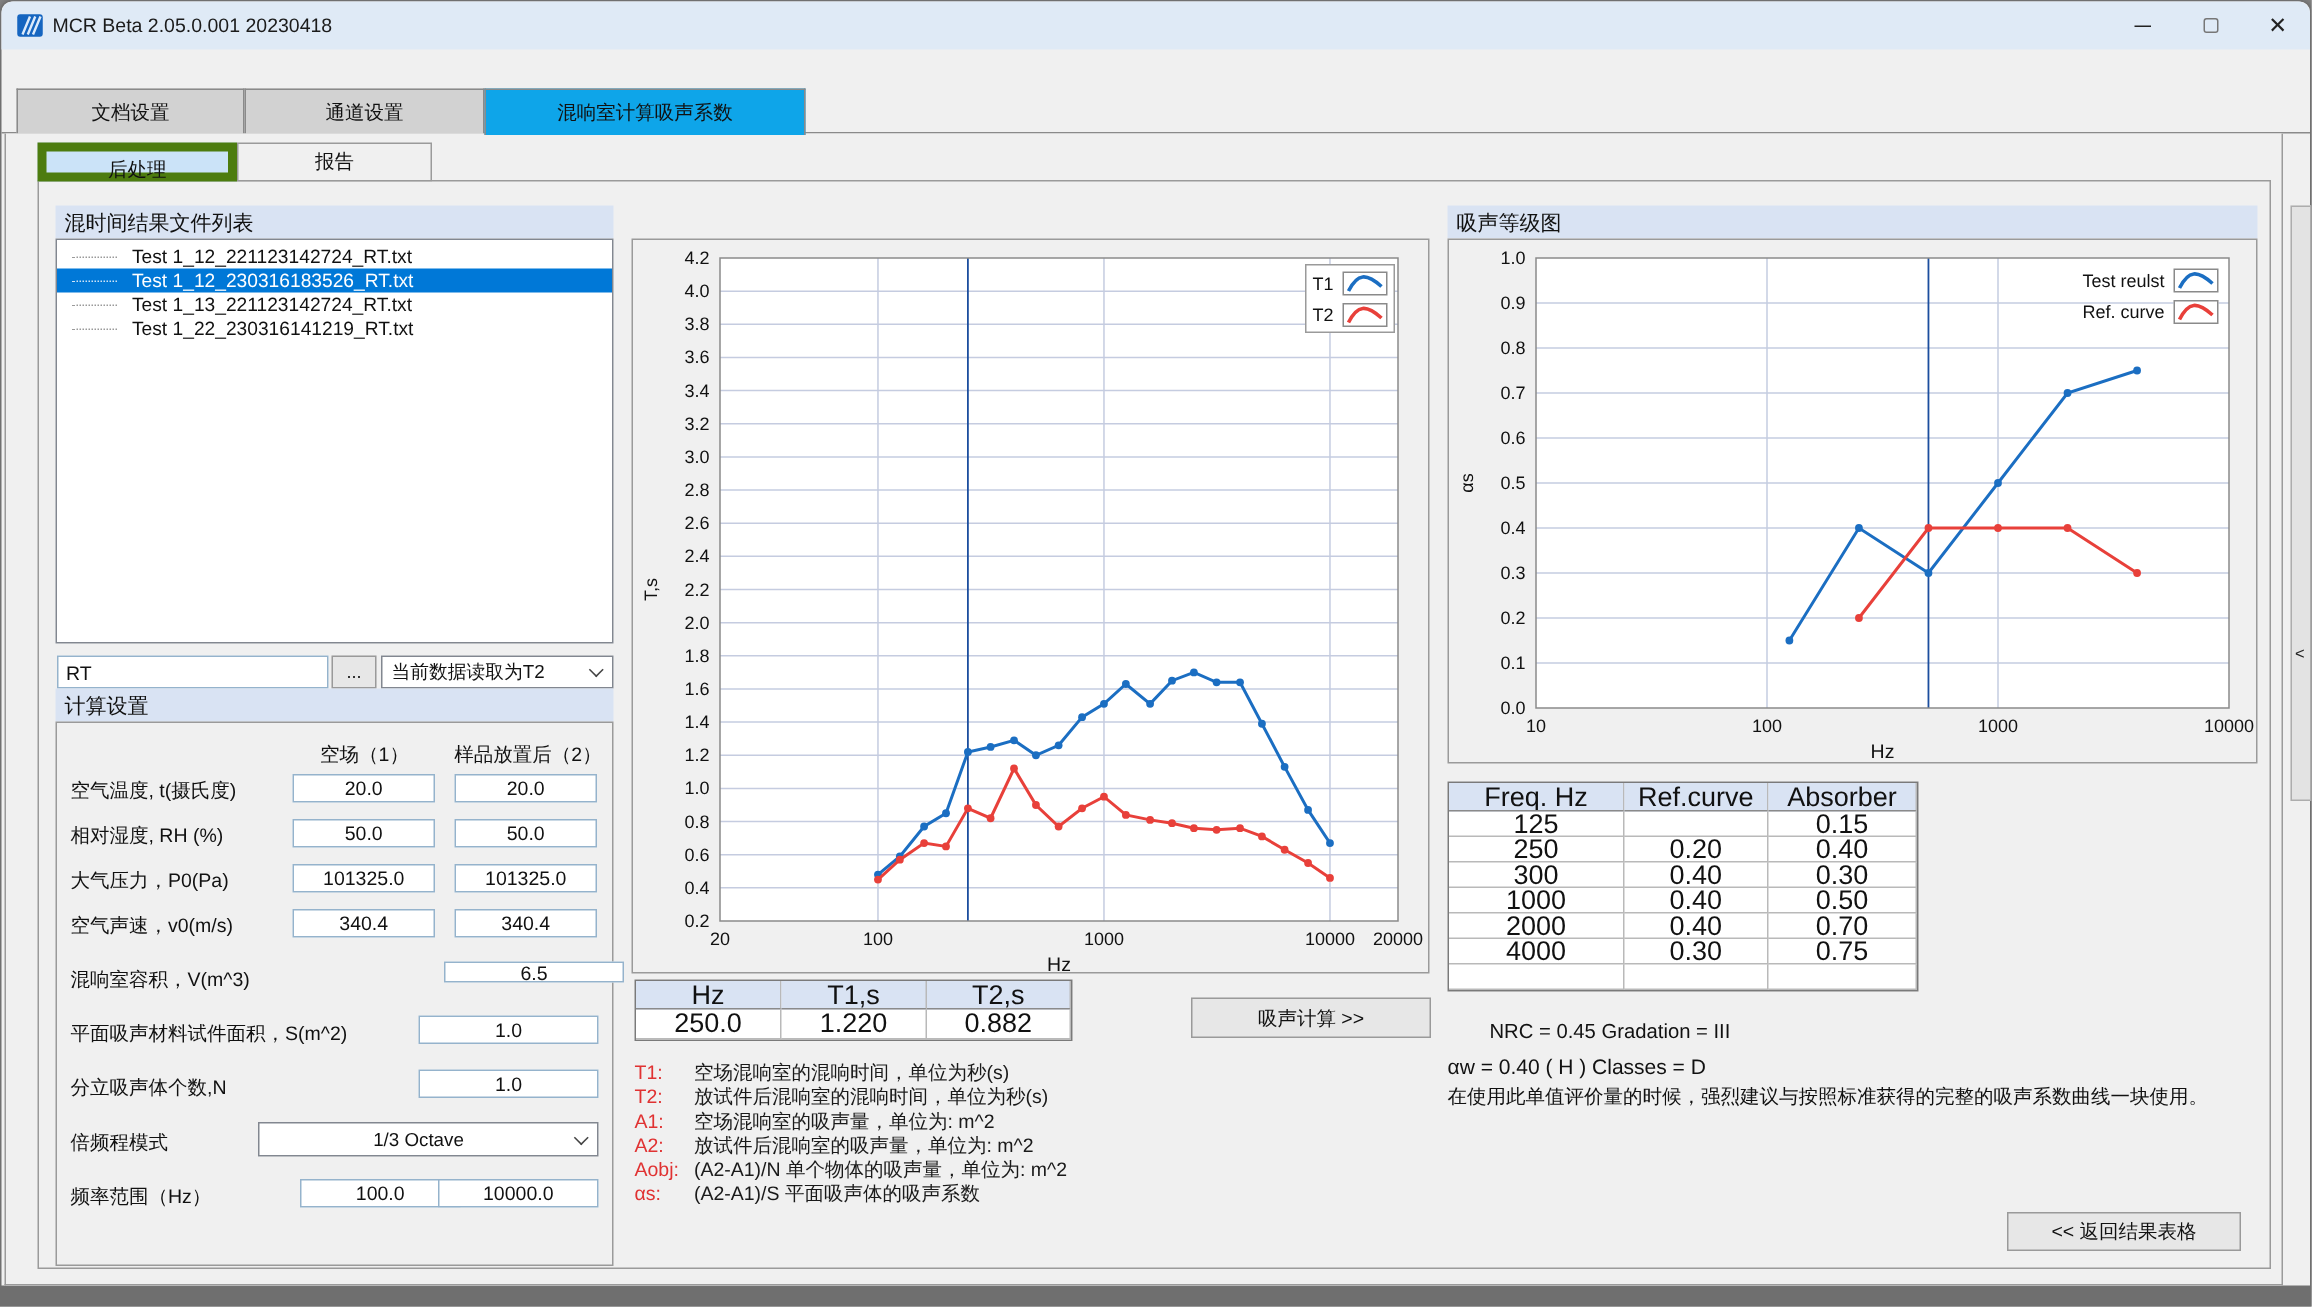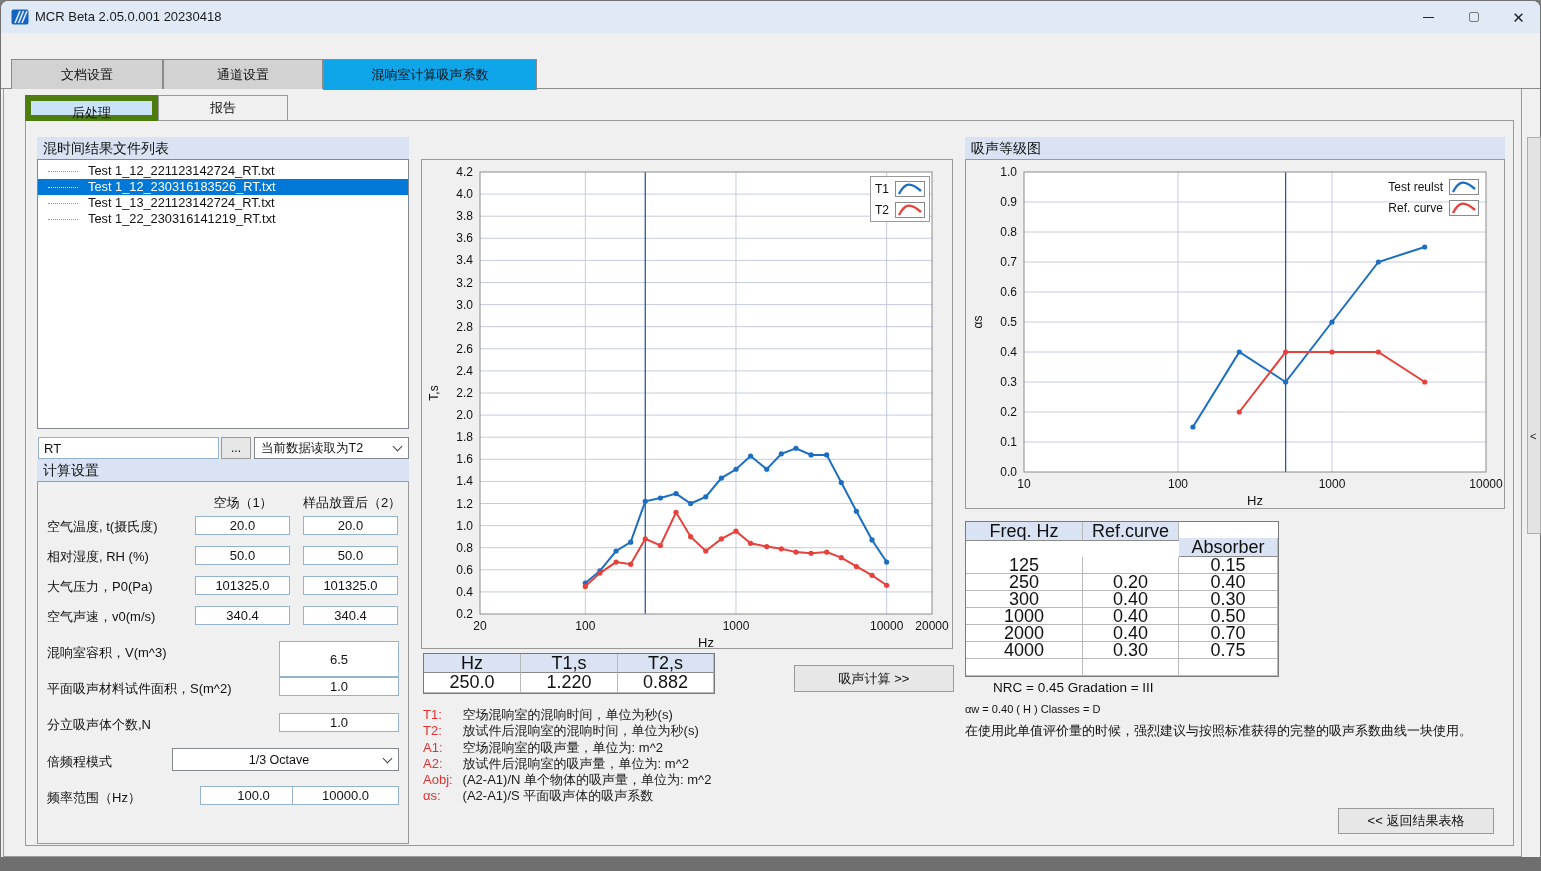--- a/index.html
+++ b/index.html
@@ -139,21 +139,21 @@
           <input class="tbx abs" value="50.0" style="left: 265px; top: 64px; width: 95px; height: 19px;">
           <div class="form-label" style="left: 9px; top: 95px;">大气压力，P0(Pa)</div>
           <input class="tbx abs" value="101325.0" style="left: 157px; top: 94px; width: 95px; height: 19px;">
           <input class="tbx abs" value="101325.0" style="left: 265px; top: 94px; width: 95px; height: 19px;">
           <div class="form-label" style="left: 9px; top: 125px;">空气声速，v0(m/s)</div>
           <input class="tbx abs" value="340.4" style="left: 157px; top: 124px; width: 95px; height: 19px;">
           <input class="tbx abs" value="340.4" style="left: 265px; top: 124px; width: 95px; height: 19px;">
         </div>
 
       <div class="form-label" style="left:9px;top:161px;">混响室容积，V(m^3)</div>
-      <input class="tbx abs" style="left: 241px; top: 159px; width: 120px; height: 36px;" value="6.5">
+      <input class="tbx abs" style="left: 258px; top: 159px; width: 120px; height: 14px;" value="6.5">
 
       <div class="form-label" style="left:9px;top:197px;">平面吸声材料试件面积，S(m^2)</div>
       <input class="tbx abs" style="left: 241px; top: 195px; width: 120px; height: 19px;" value="1.0">
 
       <div class="form-label" style="left:9px;top:233px;">分立吸声体个数,N</div>
       <input class="tbx abs" style="left: 241px; top: 231px; width: 120px; height: 19px;" value="1.0">
 
       <div class="form-label" style="left:9px;top:270px;">倍频程模式</div>
       <div class="combo center" style="left:134px;top:266px;width:227px;height:23px;">
         <span class="txt">1/3 Octave</span>
@@ -367,21 +367,21 @@
             <svg width="26" height="14">
               <path d="M2,12 C8,0 14,0 24,9" stroke="#e8403a" stroke-width="2.4" fill="none"></path>
             </svg>
           </span>
         </div>
       </div>
 
     <div class="grid-table" id="grade-table" style="left:964px;top:520px;grid-template-columns:117px 96px 99px;">
         <div class="gcell gh" style="height: 19px;">Freq. Hz</div>
         <div class="gcell gh" style="height: 19px;">Ref.curve</div>
-        <div class="gcell gh" style="height: 19px; margin-top: 16px;">Absorber</div>
+        <div class="gcell gh" style="height: 19px;">Absorber</div>
         <div class="gcell" style="height: 17px;">125</div>
         <div class="gcell" style="height: 17px;"></div>
         <div class="gcell" style="height: 17px;">0.15</div>
         <div class="gcell" style="height: 17px;">250</div>
         <div class="gcell" style="height: 17px;">0.20</div>
         <div class="gcell" style="height: 17px;">0.40</div>
         <div class="gcell" style="height: 17px;">300</div>
         <div class="gcell" style="height: 17px;">0.40</div>
         <div class="gcell" style="height: 17px;">0.30</div>
         <div class="gcell" style="height: 17px;">1000</div>
@@ -392,21 +392,21 @@
         <div class="gcell" style="height: 17px;">0.70</div>
         <div class="gcell" style="height: 17px;">4000</div>
         <div class="gcell" style="height: 17px;">0.30</div>
         <div class="gcell" style="height: 17px;">0.75</div>
         <div class="gcell" style="height: 17px;"></div>
         <div class="gcell" style="height: 17px;"></div>
         <div class="gcell" style="height: 17px;"></div>
       </div>
 
     <div class="static-text" style="left:992px;top:679px;font-size:13.5px;">NRC = 0.45  Gradation = III</div>
-    <div class="static-text" style="left:964px;top:702px;font-size:11px;">αw = 0.40 ( H )   Classes = D</div>
+    <div class="static-text" style="left:964px;top:702px;font-size:14px;">αw = 0.40 ( H )   Classes = D</div>
     <div class="static-text" style="left:964px;top:721px;">在使用此单值评价量的时候，强烈建议与按照标准获得的完整的吸声系数曲线一块使用。</div>
 
     <div class="push-btn" style="left:1337px;top:807px;width:156px;height:26px;">&lt;&lt; 返回结果表格</div>
 
     <div class="collapse-strip">
       <span class="arr">&lt;</span>
     </div>
   </div>
 
   <div class="taskbar-sliver"></div>

